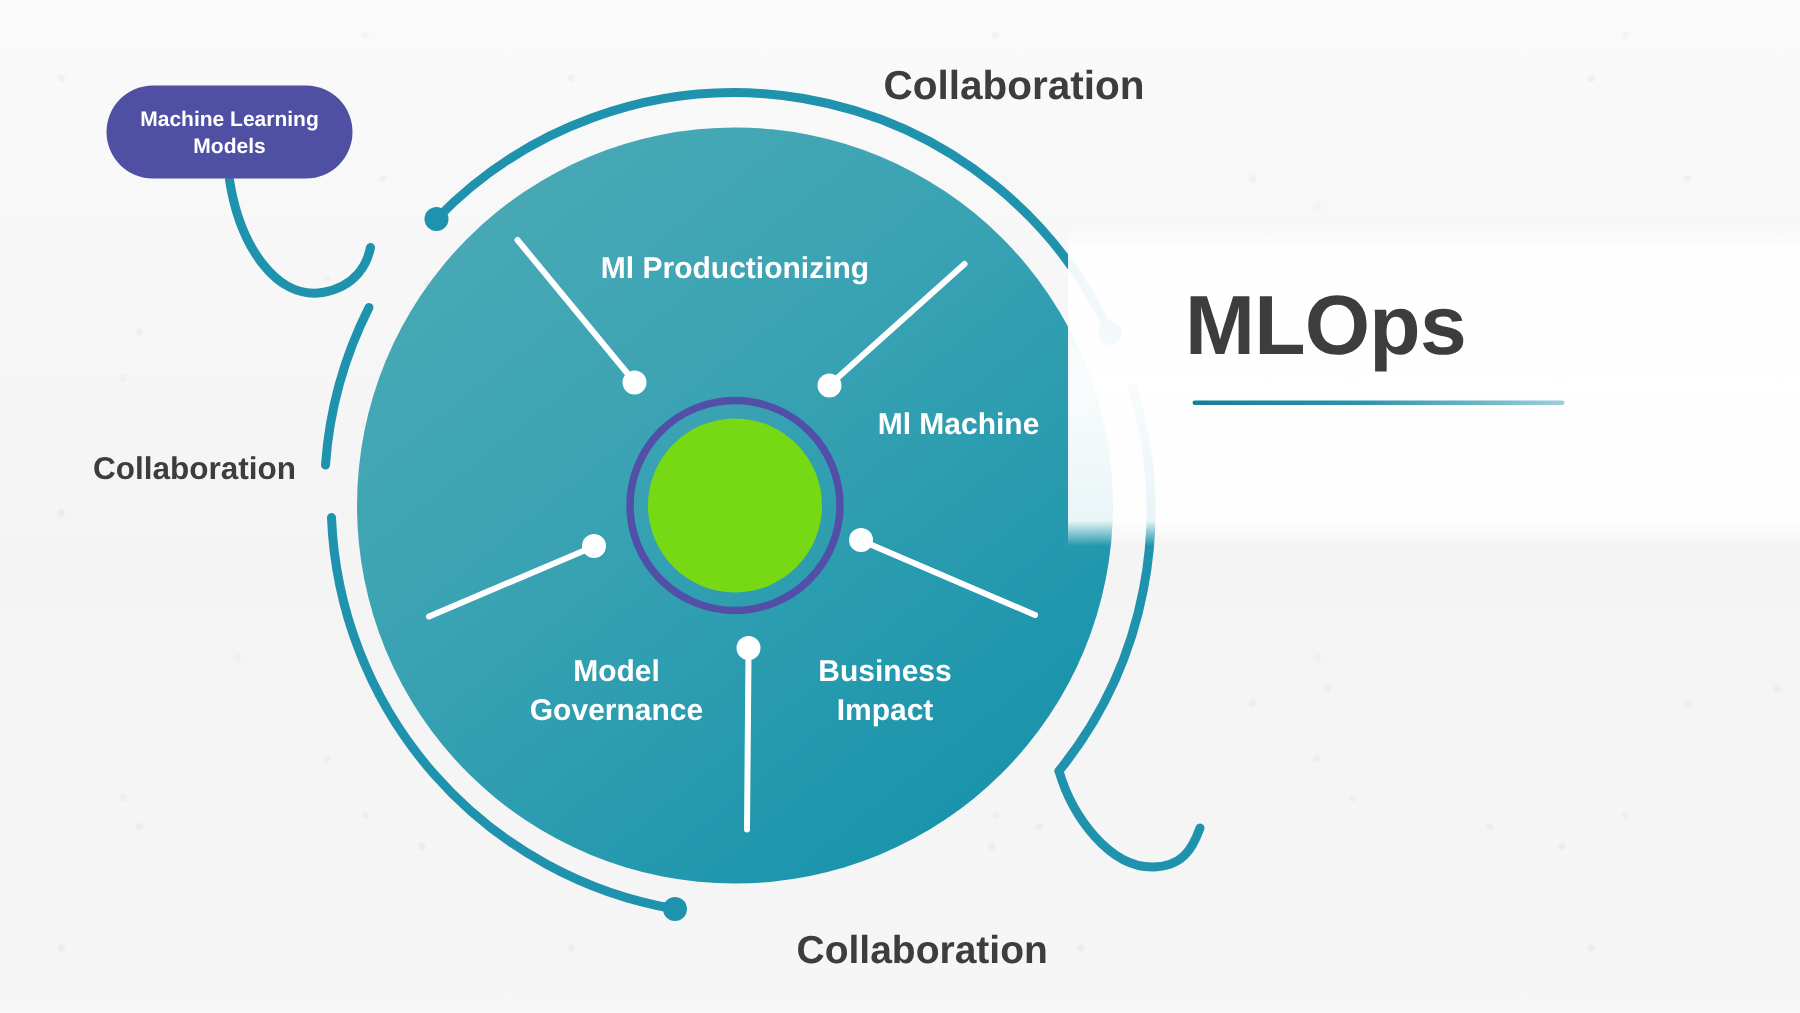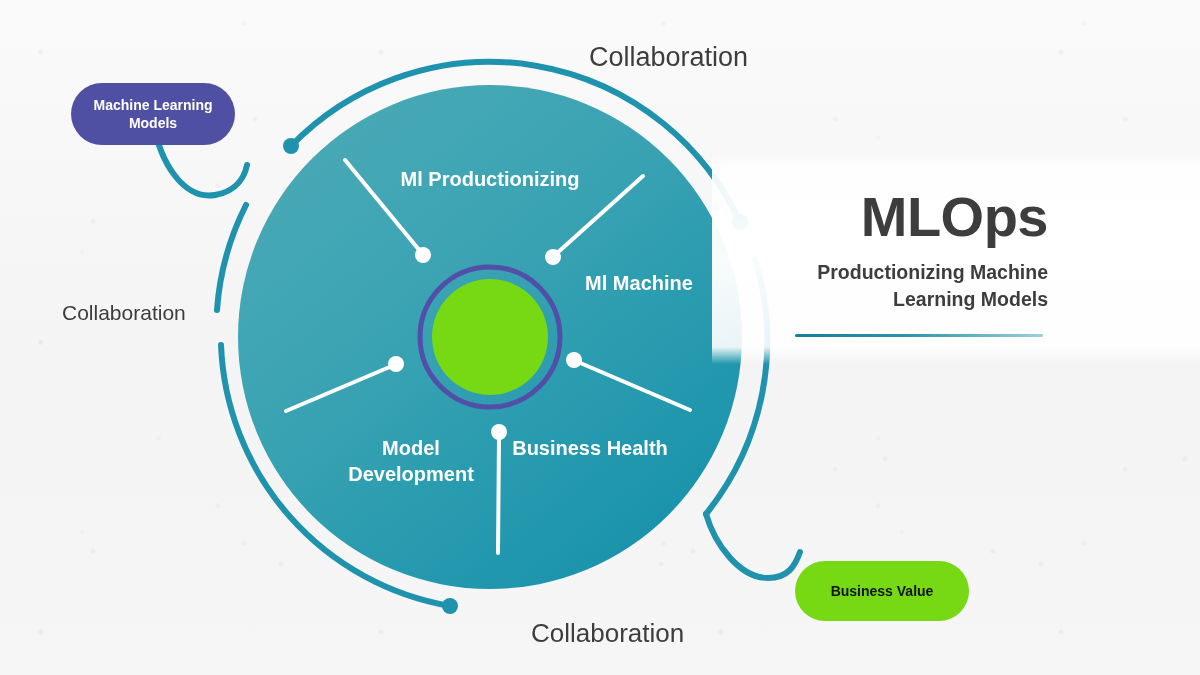--- a/index.html
+++ b/index.html
@@ -57,21 +57,21 @@
         rgba(255,255,255,0.92) 8%,
         rgba(255,255,255,0.97) 50%,
         rgba(255,255,255,0.90) 92%,
         rgba(255,255,255,0.0) 100%);
   }
   #title-block {
     position: absolute;
     left: 790px;
     top: 188px;
     width: 258px;
-    text-align: right;
+    text-align: left;
   }
   #mlops-title {
     font-size: 56px;
     font-weight: bold;
     color: #3d3d3d;
     letter-spacing: -0.5px;
     line-height: 1.05;
     margin: 0;
   }
   #mlops-subtitle {
@@ -91,21 +91,20 @@
   
   .badge {
     position: absolute;
     display: flex;
     align-items: center;
     justify-content: center;
     text-align: center;
     border-radius: 999px;
     font-weight: bold;
     line-height: 1.3;
-    margin-top: 26px;
   }
   #badge-ml-models {
     left: 71px;
     top: 57px;
     width: 164px;
     height: 62px;
     background: #4f4fa3;
     color: #ffffff;
     font-size: 14px;
     padding: 0 8px;
@@ -117,21 +116,21 @@
     width: 174px;
     height: 60px;
     background: #76d914;
     color: #121212;
     font-size: 14px;
   }
   
   .collab-label {
     position: absolute;
     color: #3d3d3d;
-    font-weight: normal;
+    font-weight: bold;
     white-space: nowrap;
   }
   #collab-top    { left: 589px; top: 42px;  font-size: 27px; }
   #collab-left   { left: 62px;  top: 301px; font-size: 21px; }
   #collab-bottom { left: 531px; top: 618px; font-size: 26px; }
   
   .wheel-label {
     position: absolute;
     color: #ffffff;
     font-weight: bold;
@@ -203,30 +202,28 @@
       <circle cx="499" cy="432" r="8"></circle>
     </g>
 
     <circle cx="490" cy="337" r="70" fill="none" stroke="#524fa8" stroke-width="5"></circle>
     <circle cx="490" cy="337" r="58" fill="#76d914"></circle>
   </svg>
 
   <div id="title-card"></div>
   <div id="title-block">
     <div id="mlops-title">MLOps</div>
-    <div id="mlops-subtitle">Productionizing Machine Learning Models</div>
     <div id="title-underline"></div>
   </div>
 
   <div class="badge" id="badge-ml-models">Machine Learning Models</div>
 
-  <div class="badge" id="badge-business-value">Business Value</div>
 
   <div class="collab-label" id="collab-top">Collaboration</div>
   <div class="collab-label" id="collab-left">Collaboration</div>
   <div class="collab-label" id="collab-bottom">Collaboration</div>
 
   <div class="wheel-label" id="label-ml-orchestration">Ml Productionizing</div>
   <div class="wheel-label" id="label-ml-health">Ml Machine</div>
-  <div class="wheel-label" id="label-business-impact">Business Health</div>
-  <div class="wheel-label" id="label-model-governance">Model Development</div>
+  <div class="wheel-label" id="label-business-impact">Business Impact</div>
+  <div class="wheel-label" id="label-model-governance">Model Governance</div>
 
 </div>
 
 </body></html>

